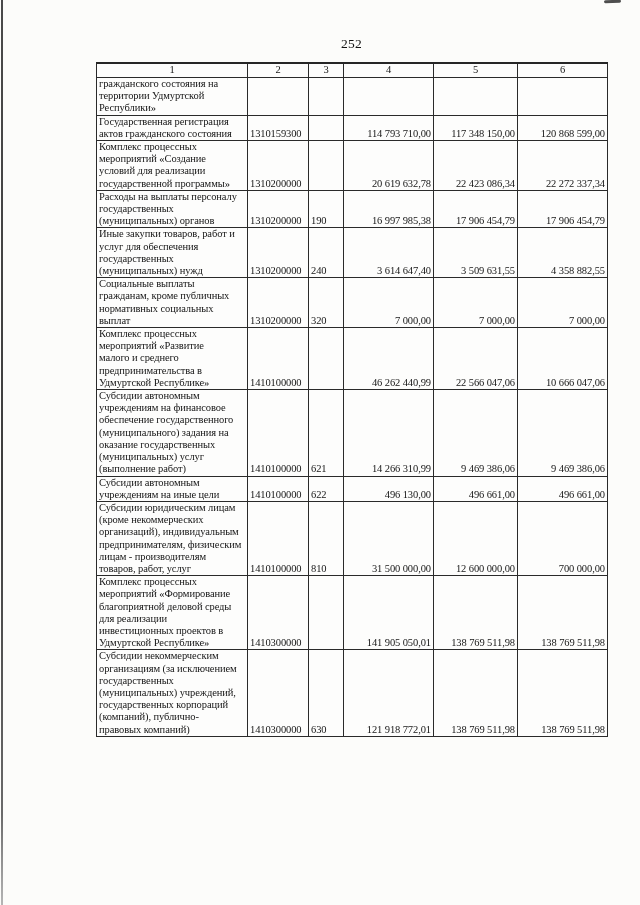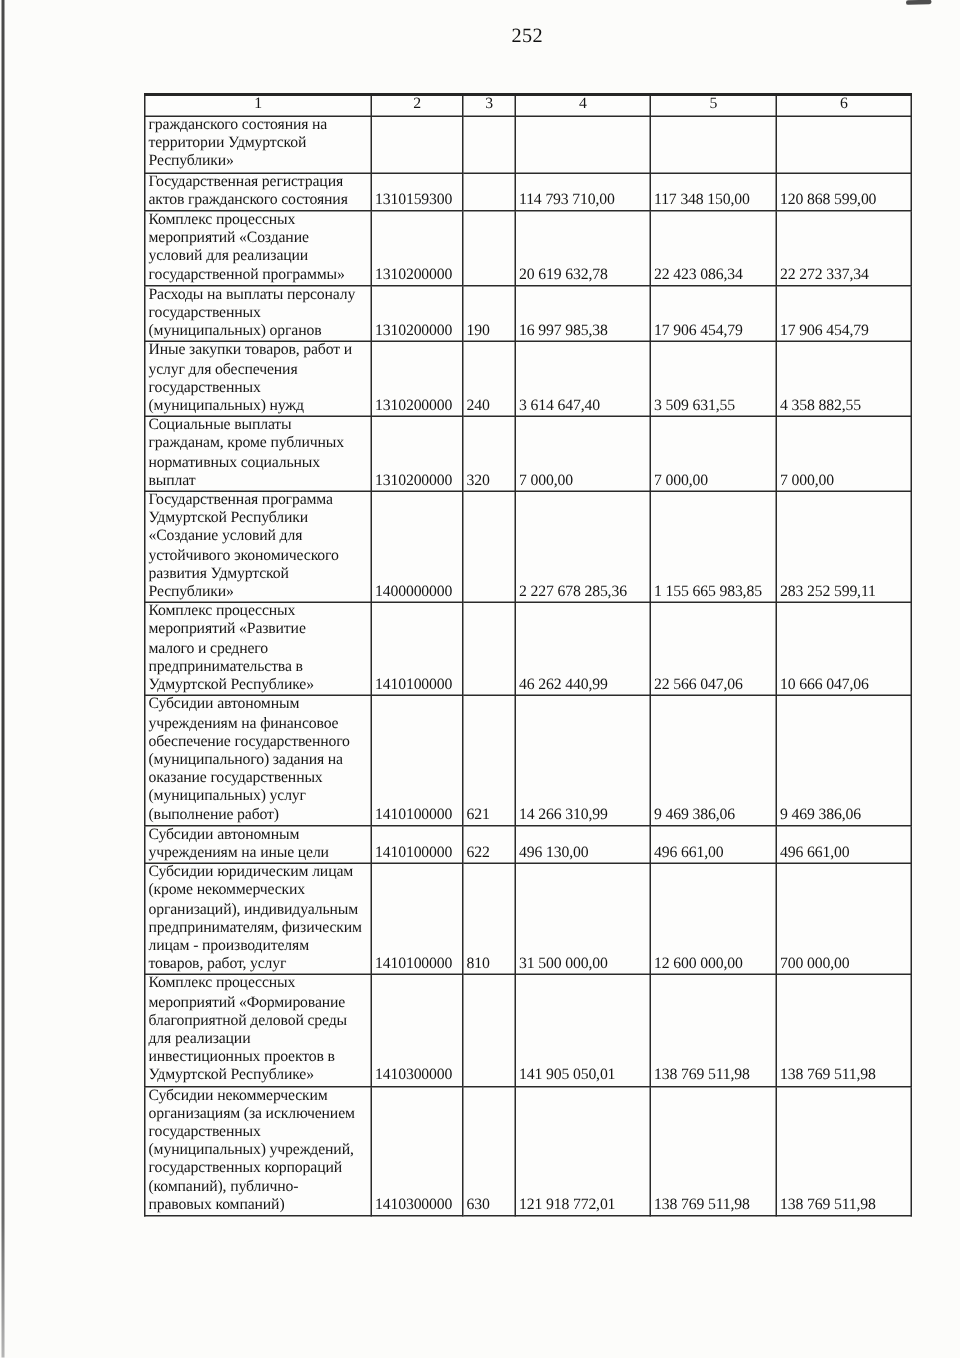--- a/index.html
+++ b/index.html
@@ -30,21 +30,21 @@
     top: 0;
     width: 17px;
     height: 3px;
     background: #4e4e4e;
     border-radius: 2px;
     transform: rotate(-2deg);
   }
   .page-number {
     position: absolute;
     left: 96px;
-    top: 16px;
+    top: 36px;
     width: 511px;
     text-align: center;
     font-size: 13.5px;
     letter-spacing: 0.3px;
     color: #111;
   }
   table.budget {
     position: absolute;
     left: 96px;
     top: 62px;
@@ -74,21 +74,21 @@
   td.c1 {
     text-align: left;
     white-space: pre-line;
     padding-left: 3px;
     padding-right: 1px;
   }
   td.c2, td.c3 {
     text-align: left;
   }
   td.c4, td.c5, td.c6 {
-    text-align: left;
+    text-align: right;
     white-space: nowrap;
   }
   tr.section td {
     font-weight: normal;
   }
 </style>
 </head>
 <body>
 
 <div class="scan-edge-left"></div>
@@ -170,33 +170,20 @@
     <tr>
       <td class="c1">Социальные выплаты
 гражданам, кроме публичных
 нормативных социальных
 выплат</td>
       <td class="c2">1310200000</td>
       <td class="c3">320</td>
       <td class="c4">7 000,00</td>
       <td class="c5">7 000,00</td>
       <td class="c6">7 000,00</td>
-    </tr>
-    <tr class="section">
-      <td class="c1">Государственная программа
-Удмуртской Республики
-«Создание условий для
-устойчивого экономического
-развития Удмуртской
-Республики»</td>
-      <td class="c2">1400000000</td>
-      <td class="c3"></td>
-      <td class="c4">2 227 678 285,36</td>
-      <td class="c5">1 155 665 983,85</td>
-      <td class="c6">283 252 599,11</td>
     </tr>
     <tr class="section">
       <td class="c1">Комплекс процессных
 мероприятий «Развитие
 малого и среднего
 предпринимательства в
 Удмуртской Республике»</td>
       <td class="c2">1410100000</td>
       <td class="c3"></td>
       <td class="c4">46 262 440,99</td>

